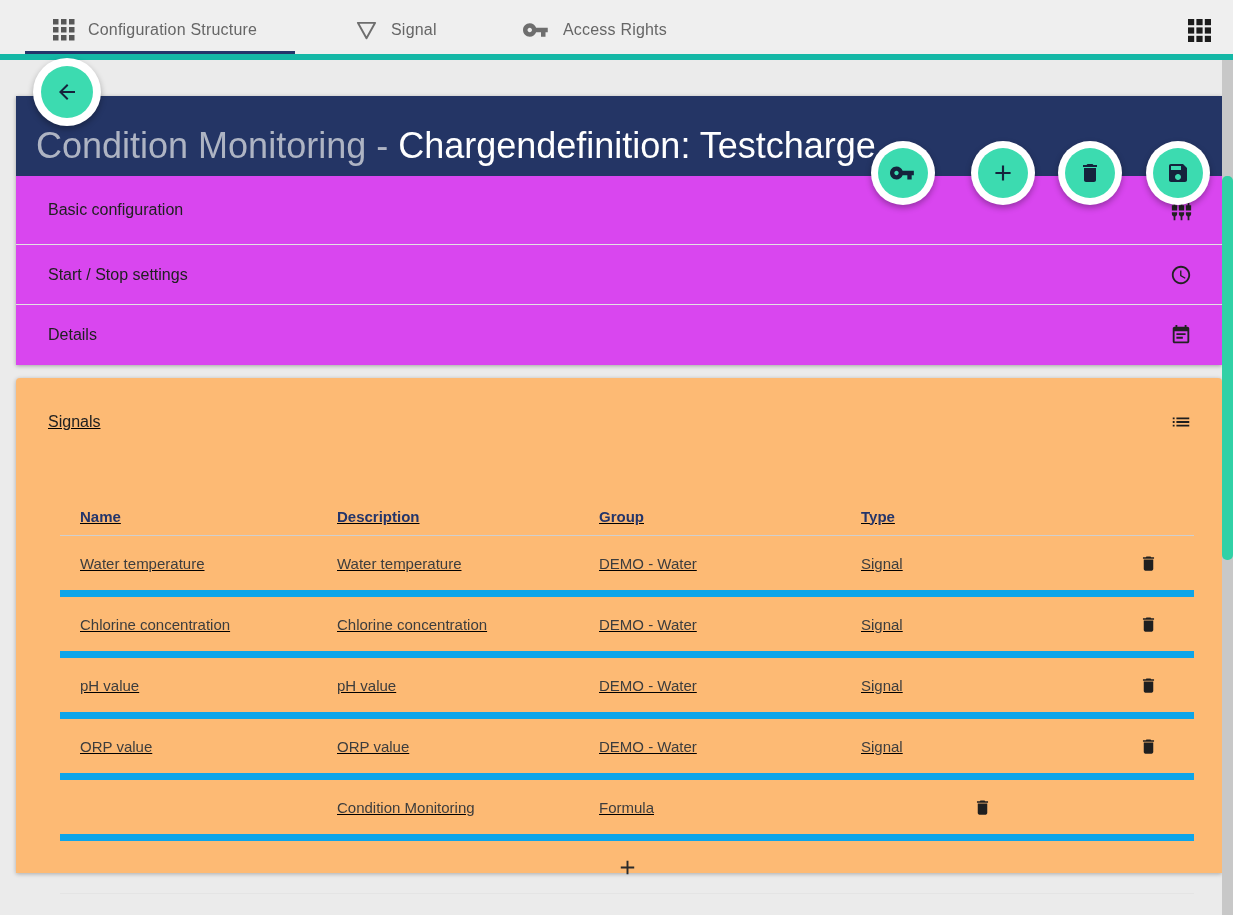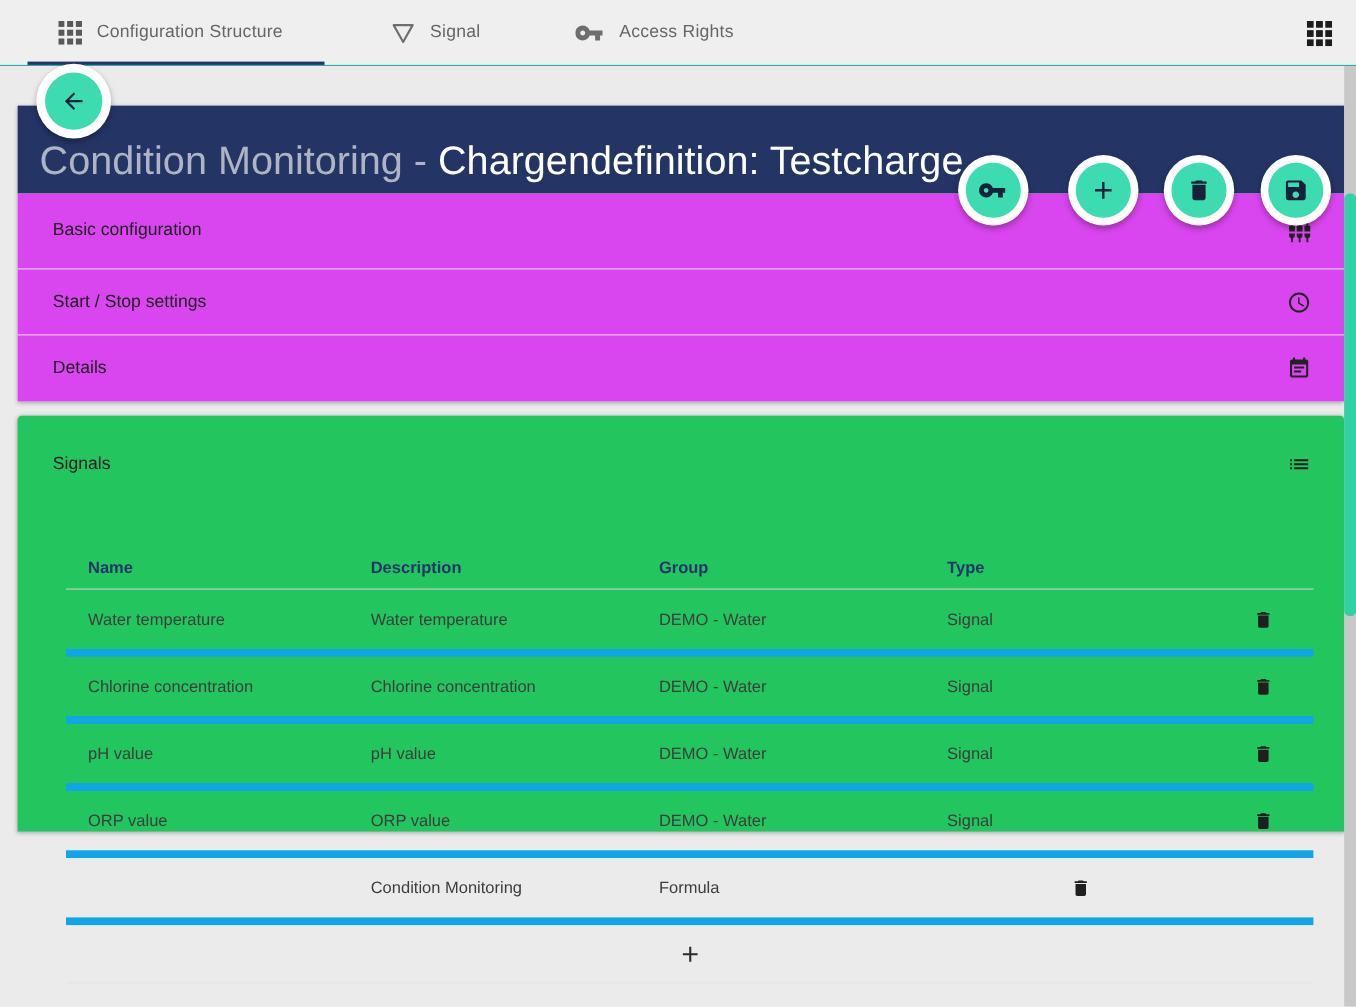--- a/index.html
+++ b/index.html
@@ -1,21 +1,21 @@
 <!DOCTYPE html>
 <html><head>
 <meta charset="utf-8">
 <style>
   * { margin:0; padding:0; box-sizing:border-box; }
   html,body { width:1233px; height:915px; overflow:hidden; background:#ebebeb;
               font-family:"Liberation Sans", sans-serif; }
 
   
   .tabbar { position:absolute; left:0; top:0; width:1233px; height:60px;
-            background:#efefef; border-bottom:1px solid #14b8a6; }
+            background:#efefef; border-bottom:6px solid #14b8a6; }
   .tab { position:absolute; top:0; height:60px; display:flex; align-items:center; gap:13px;
          cursor:pointer; }
   .tab-label { font-size:16px; color:#666; letter-spacing:.2px; }
   .tab1 { left:53px; }
   .tab2 { left:355px; }
   .tab3 { left:523px; }
   .tab-indicator { position:absolute; left:25px; bottom:0; width:270px; height:3px; background:#24356a; }
   .apps-btn { position:absolute; right:22px; top:19px; width:23px; height:23px; cursor:pointer; }
 
   
@@ -43,23 +43,23 @@
   .fab-back { left:33px; top:58px; width:68px; height:68px; }
   .fab-back .fab-inner { left:8px; top:8px; width:52px; height:52px; }
   .fab-sm { top:141px; width:64px; height:64px; }
   .fab-sm .fab-inner { left:7px; top:7px; width:50px; height:50px; }
   .fab-key   { left:871px; }
   .fab-add   { left:971px; }
   .fab-del   { left:1058px; }
   .fab-save  { left:1146px; }
 
   
-  .card2 { position:absolute; left:16px; top:378px; width:1206px; height:378px;
-           background:#22c55e; border-radius:4px 4px 0 0;
-           box-shadow:0 1px 4px rgba(0,0,0,.28); }
+  .card2 { position:absolute; left:16px; top:378px; width:1206px; height:495px;
+           background:#fdba74; border-radius:4px 4px 0 0;
+           box-shadow:0 1px 4px rgba(0,0,0,.28);text-decoration:underline; }
   .signals-head { display:flex; align-items:center; justify-content:space-between;
                   padding:32px 30px 0 32px; height:56px; }
   .signals-title { font-size:16px; color:#212121; }
 
   .sig-table { margin:63px 28px 0 44px; }
   .t-row { display:grid; grid-template-columns:277px 262px 262px 242px 1fr;
            align-items:center; }
   .t-head { height:39px; border-bottom:1px solid #cfcfcf; }
   .t-head .t-cell { font-size:15px; font-weight:700; color:#24356a; }
   .t-body { height:61px; border-bottom:7px solid #0ea5e9; }

